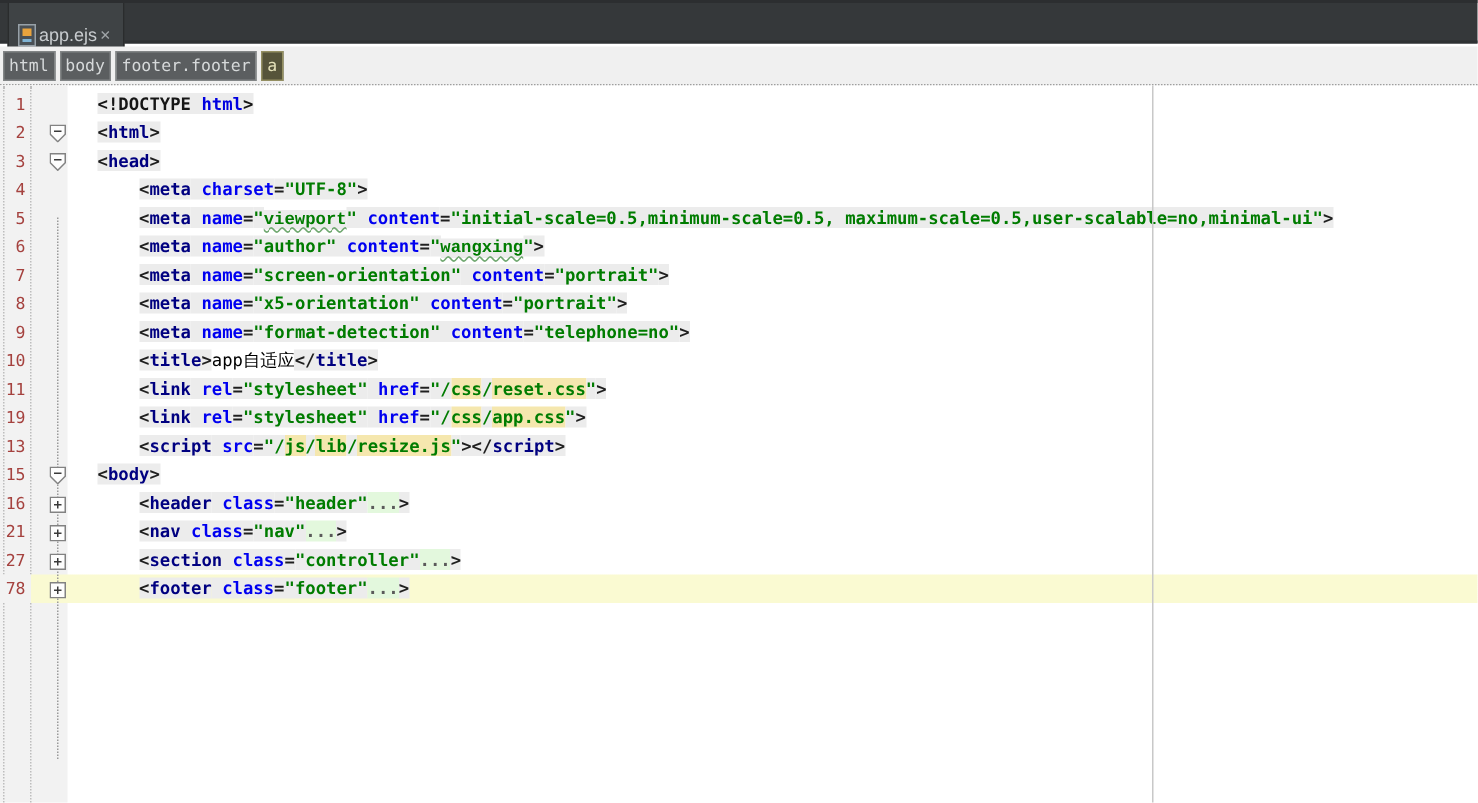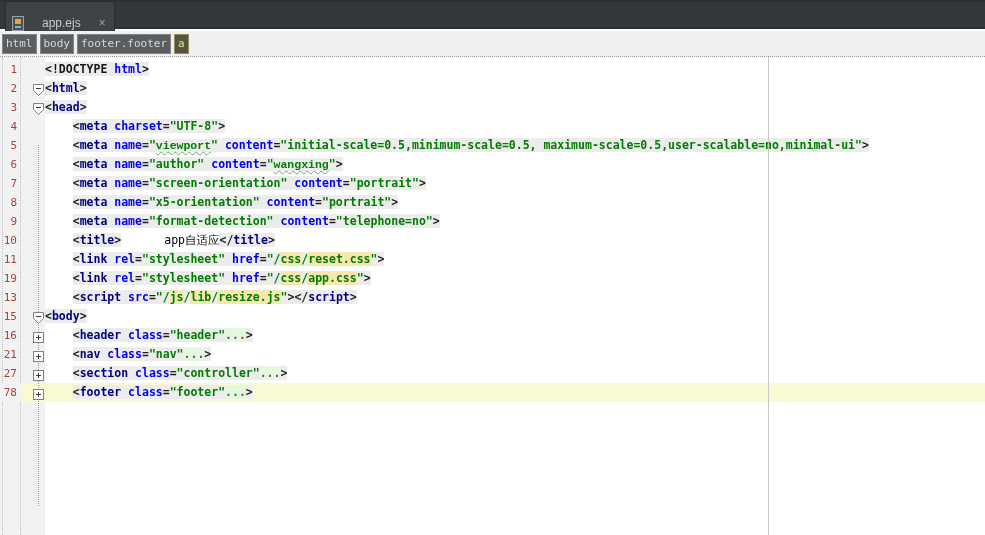--- a/index.html
+++ b/index.html
@@ -11,21 +11,21 @@
   .app { position:relative; width:985px; height:535px; }
 
   
   .tabbar {
     position:absolute; left:0; top:0; width:985px; height:29px;
     background:#35383a; border-top:2px solid #2c2e30; border-bottom:2px solid #2e3133;
   }
   .tab {
     position:absolute; left:5px; top:0; height:42px; padding:0 8px 0 6px;
     background:#3f4345; border-left:1px solid #2a2c2d; border-right:1px solid #2a2c2d;
-    display:flex; align-items:center; gap:18px;
+    display:flex; align-items:center; gap:2px;
   }
   .tab-label { color:#c7cbce; font-size:12px; }
   .tab-close { color:#9fa4a7; font-size:12px; line-height:12px; cursor:default; }
   .file-icon { position:relative; width:12px; height:15px; background:#4a5055; border:1px solid #97a1a8; }
   .file-icon i { position:absolute; left:2px; top:2px; width:6px; height:5px; background:#e8a33d; }
   .file-icon b { position:absolute; left:2px; top:9px; width:6px; height:2px; background:#7fb3d4; }
 
   
   .breadcrumbs {
     position:absolute; left:0; top:31px; width:985px; height:26px;
@@ -50,31 +50,31 @@
   .line { display:flex; height:19px; }
   .line.caret { background:linear-gradient(to right, #f2f2f2 0, #f2f2f2 21px, #fafad2 21px); }
   .ln {
     flex:none; width:21px; padding-right:4px; text-align:right;
     color:#a5423f; font:400 11px/19px "DejaVu Sans Mono", monospace;
   }
   .foldcol { flex:none; width:24px; position:relative; }
   .fm { position:absolute; left:12px; top:3px; z-index:3; display:block; }
   .code {
     flex:1; white-space:pre;
-    font:700 11.5px/19px "DejaVu Sans Mono", monospace; color:#1f1f1f;
+    font:700 11.5px/19px "DejaVu Sans Mono", monospace; color:#1f1f1f;margin-left:20px;
   }
   .seg.p    { color:#1f1f1f; background:#ececec; }
   .seg.pd   { color:#161616; background:#ececec; }
   .seg.kw   { color:#0000e0; background:#ececec; }
   .seg.tag  { color:#000080; background:#ececec; }
   .seg.attr { color:#0000f0; background:#ececec; }
   .seg.val  { color:#007c00; background:#ececec; }
   .seg.path { color:#007c00; background:#f5e7ae; }
   .seg.fold { color:#5a5a5a; background:#e3f8dd; }
-  .seg.txt  { color:#000; font-weight:400;padding-left:43px; }
+  .seg.txt  { color:#000; font-weight:400; }
   .seg.ind  { background:transparent; }
   .seg.sq   { text-decoration:underline wavy #6fa86f; text-decoration-thickness:1px; text-underline-offset:2px;font-family:Liberation Mono, monospace; }
 
   .margin-guide { position:absolute; left:768px; top:0; height:478px; border-left:1px solid #c8c8c8; z-index:4; }
 </style>
 </head>
 <body>
 
 <div class="app">
 

